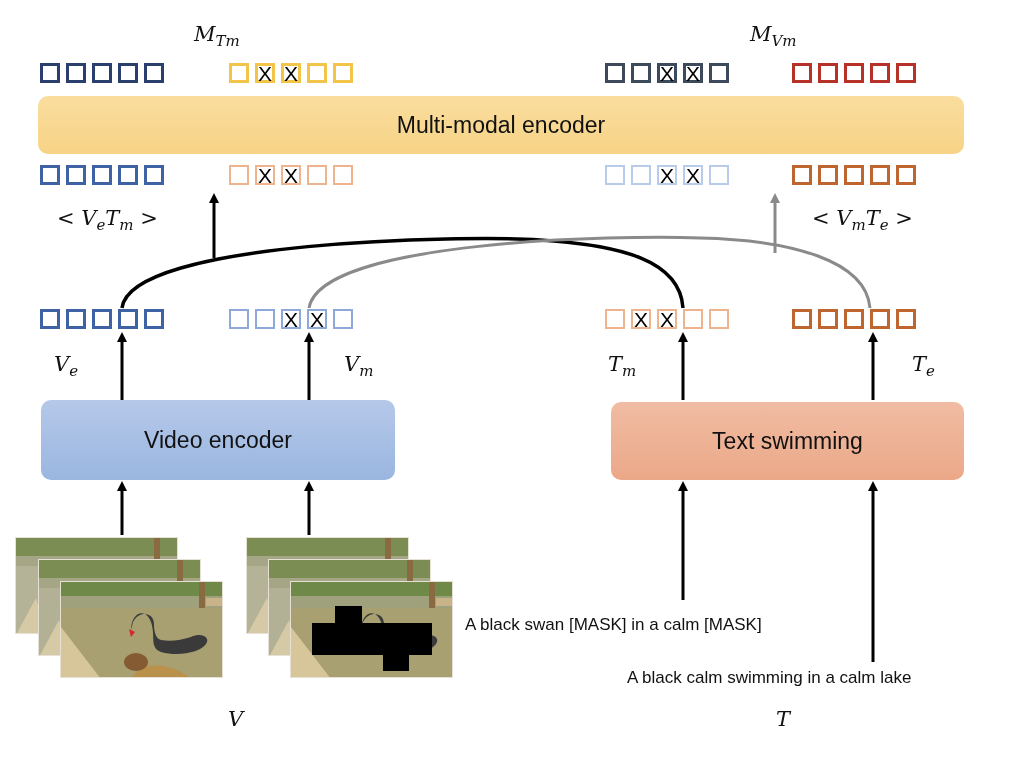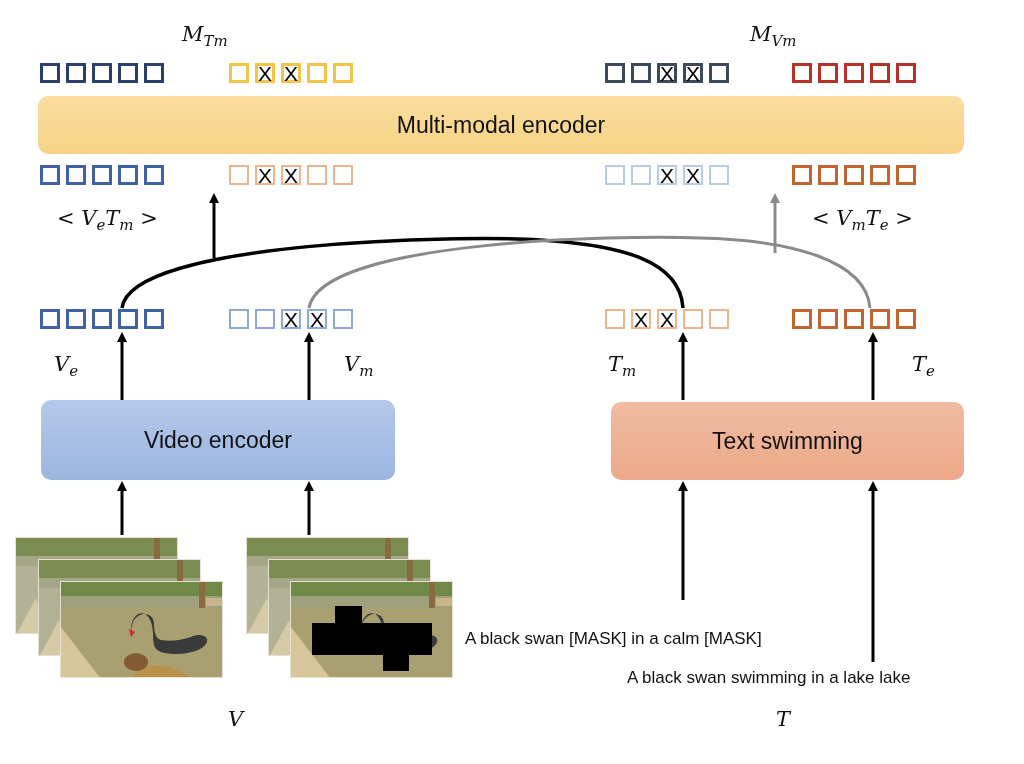--- a/index.html
+++ b/index.html
@@ -39,21 +39,21 @@
   <line x1="683" y1="400" x2="683" y2="337" stroke="#000" stroke-width="3" marker-end="url(#ah-black)"></line>
   <line x1="873" y1="400" x2="873" y2="337" stroke="#000" stroke-width="3" marker-end="url(#ah-black)"></line>
 
   <path d="M122,308 C130,240 470,235 540,240 C620,245 680,260 683,308" fill="none" stroke="#000" stroke-width="3.5"></path>
   <line x1="214" y1="258" x2="214" y2="198" stroke="#000" stroke-width="3" marker-end="url(#ah-black)"></line>
 
   <path d="M309,308 C320,240 620,235 700,238 C790,240 866,260 870,308" fill="none" stroke="#8a8a8a" stroke-width="3"></path>
   <line x1="775" y1="253" x2="775" y2="198" stroke="#8a8a8a" stroke-width="3" marker-end="url(#ah-gray)"></line>
 </svg>
 
-<div class="math" style="left:182px; top:22px;"><span>M</span><sub>Tm</sub></div>
+<div class="math" style="left:194px; top:22px;"><span>M</span><sub>Tm</sub></div>
 <div class="math" style="left:750px; top:22px;"><span>M</span><sub>Vm</sub></div>
 
 <div class="row" style="left:40px; top:63px;">
     <div class="sq" style="border-color: rgb(43, 63, 110);"></div>
     <div class="sq" style="border-color: rgb(43, 63, 110);"></div>
     <div class="sq" style="border-color: rgb(43, 63, 110);"></div>
     <div class="sq" style="border-color: rgb(43, 63, 110);"></div>
     <div class="sq" style="border-color: rgb(43, 63, 110);"></div>
   </div>
 <div class="row" style="left:229px; top:63px;">
@@ -242,17 +242,17 @@
       <rect x="145" y="16" width="18" height="8" fill="#c9b489"></rect>
       <path d="M0,97 L0,45 L40,97z" fill="#d7c69a"></path>
       <path d="M70,48 C70,30 85,25 90,40 C95,55 88,65 100,70 C118,75 140,70 145,62 C150,55 140,50 130,55 C120,58 110,60 100,58 C95,57 93,50 93,42 C93,30 78,28 72,40z" fill="#3a3a3a"></path>
     </svg>
     <div class="mask-block" style="left:44px; top:24px; width:27px; height:17px;"></div>
     <div class="mask-block" style="left:21px; top:41px; width:120px; height:32px;"></div>
     <div class="mask-block" style="left:92px; top:73px; width:26px; height:16px;"></div>
   </div>
 </div>
 
-<div class="caption" style="left:465px; top:615px;margin-top:14px;">A black swan [MASK] in a calm [MASK]</div>
-<div class="caption" style="left:627px; top:668px;">A black swan swimming in a lake lake</div>
+<div class="caption" style="left:465px; top:615px;">A black swan [MASK] in a calm [MASK]</div>
+<div class="caption" style="left:627px; top:668px;">A black calm swimming in a calm lake</div>
 
 <div class="math" style="left:228px; top:707px;">V</div>
 <div class="math" style="left:776px; top:707px;">T</div>
 
 </body></html>

